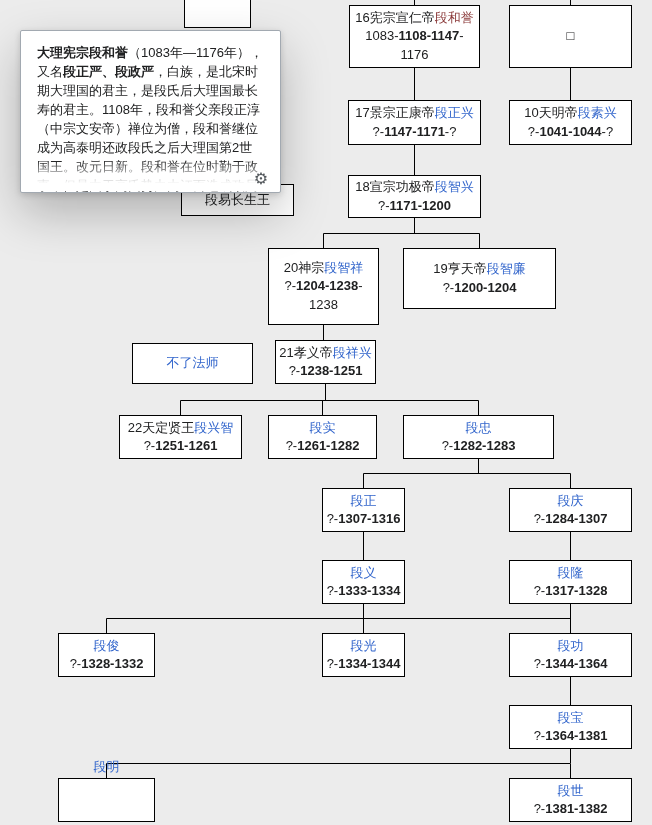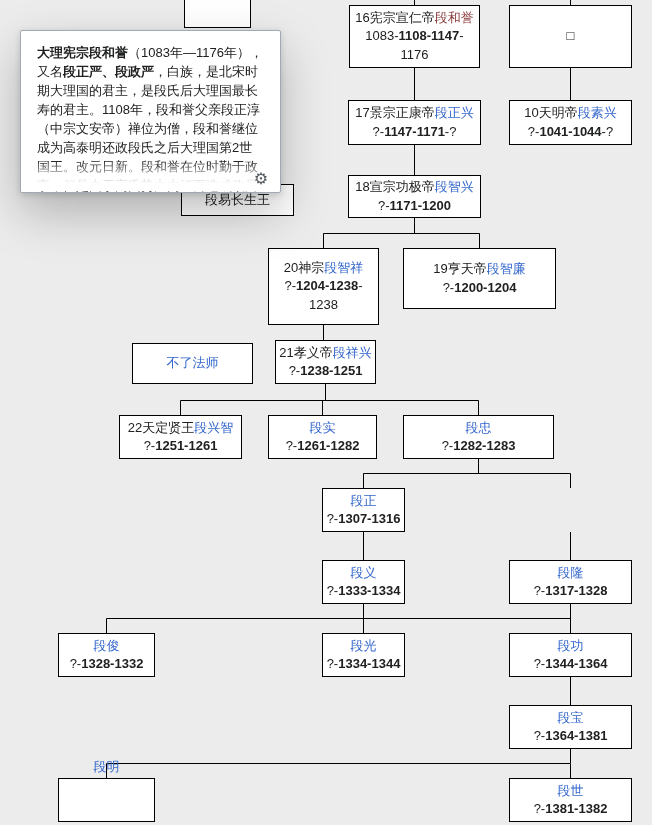--- a/index.html
+++ b/index.html
@@ -124,20 +124,24 @@
   <div class="node" style="left:403px;top:415px;width:151px;height:44px;">
     <div><a class="lnk">段忠</a></div>
     <div class="years"><span>?-</span><b>1282-1283</b><span></span></div>
   </div>
 
   <div class="node" style="left:322px;top:488px;width:83px;height:44px;">
     <div><a class="lnk">段正</a></div>
     <div class="years"><span>?-</span><b>1307-1316</b><span></span></div>
   </div>
 
+  <div class="node" style="left:509px;top:488px;width:123px;height:44px;">
+    <div><a class="lnk">段庆</a></div>
+    <div class="years"><span>?-</span><b>1284-1307</b><span></span></div>
+  </div>
 
   <div class="node" style="left:322px;top:560px;width:83px;height:44px;">
     <div><a class="lnk">段义</a></div>
     <div class="years"><span>?-</span><b>1333-1334</b><span></span></div>
   </div>
 
   <div class="node" style="left:509px;top:560px;width:123px;height:44px;">
     <div><a class="lnk">段隆</a></div>
     <div class="years"><span>?-</span><b>1317-1328</b><span></span></div>
   </div>

